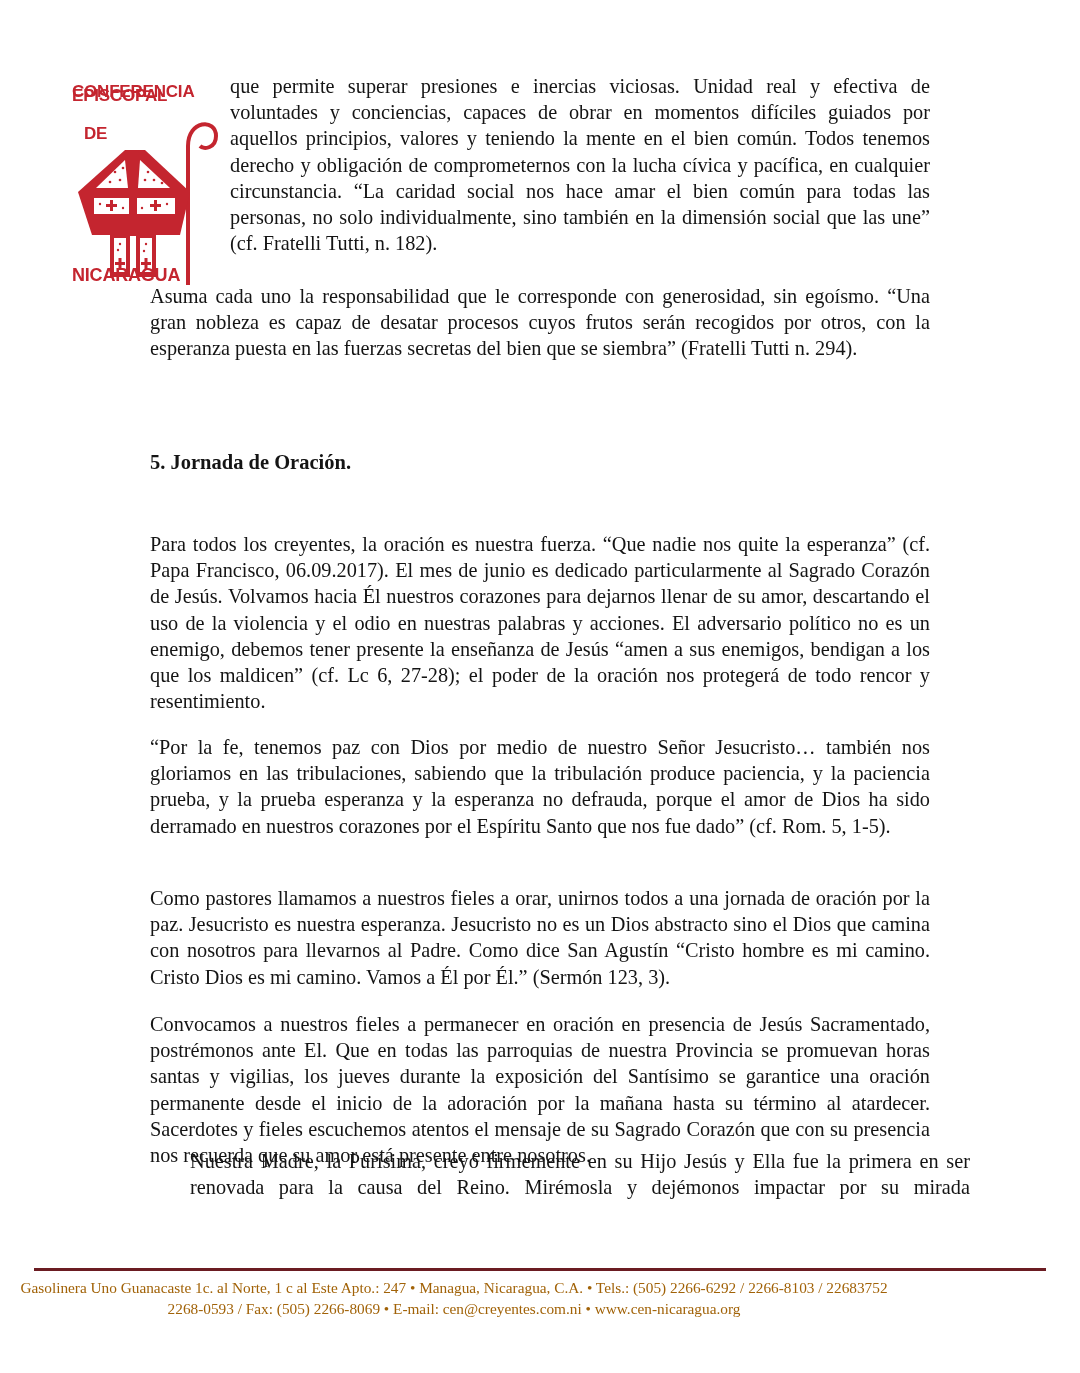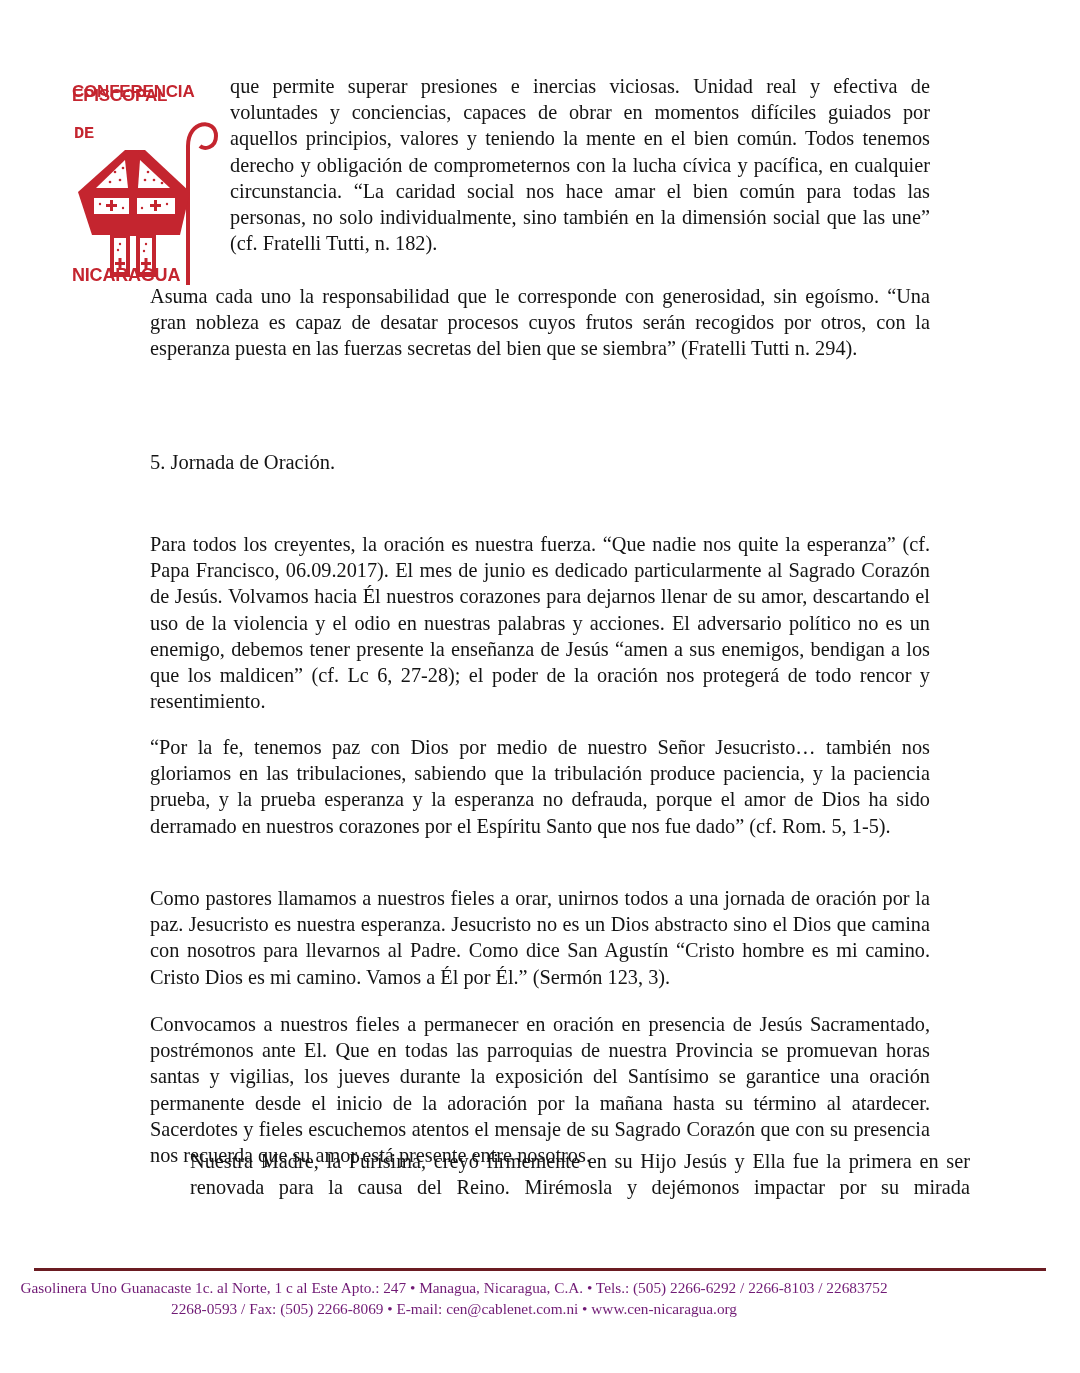--- a/index.html
+++ b/index.html
@@ -3,32 +3,32 @@
 <meta charset="utf-8">
 <style>
   html, body { margin:0; padding:0; background:#ffffff; }
   body { width:1080px; height:1373px; position:relative; overflow:hidden;
          font-family:"Liberation Serif", "DejaVu Serif", serif; color:#141414; }
   .logo { position:absolute; left:70px; top:56px; width:150px; height:210px;margin-top:24px; }
   .logo-text { position:absolute; font-family:"Liberation Sans","DejaVu Sans",sans-serif;
                font-weight:bold; color:#c4252f; font-size:17px; letter-spacing:-0.2px; line-height:1; }
   .t1 { left:2px; top:3px; }
   .t2 { left:2px; top:7px; }
-  .t3 { left:4px; top:45px;font-family:Liberation Mono, monospace; }
+  .t3 { left:14px; top:45px; }
   .t4 { left:2px; top:186px; font-size:18px;text-align:right; }
   .logo svg { position:absolute; left:0; top:0; }
 
   .para { position:absolute; font-size:20.3px; line-height:26.2px; text-align:justify; margin:0; }
   .p-top { left:230px; top:73px; width:700px; }
   .p-wide { left:150px; width:780px; }
   .last-left { text-align-last:left; }
-  .heading { position:absolute; left:150px; top:451px; font-size:20.5px; font-weight:normal; margin:0; }
+  .heading { position:absolute; left:150px; top:451px; font-size:20.5px; font-weight:bold; margin:0; }
 
   .footer-rule { position:absolute; left:34px; top:1268px; width:1012px; height:3px; background:#6b1c22; }
-  .footer { position:absolute; left:0; width:908px; text-align:center; color:#701a75;
+  .footer { position:absolute; left:0; width:908px; text-align:center; color:#a16207;
             font-size:15.3px; line-height:20px; }
   .f1 { top:1278px; }
   .f2 { top:1299px; }
 </style>
 </head>
 <body>
 
 <div class="logo">
   <svg width="150" height="210" viewBox="0 0 150 210">
 
@@ -93,13 +93,13 @@
 <p class="para p-wide last-left" style="top:734px;">“Por la fe, tenemos paz con Dios por medio de nuestro Señor Jesucristo… también nos gloriamos en las tribulaciones, sabiendo que la tribulación produce paciencia, y la paciencia prueba, y la prueba esperanza y la esperanza no defrauda, porque el amor de Dios ha sido derramado en nuestros corazones por el Espíritu Santo que nos fue dado” (cf. Rom. 5, 1-5).</p>
 
 <p class="para p-wide last-left" style="top:885px;">Como pastores llamamos a nuestros fieles a orar, unirnos todos a una jornada de oración por la paz. Jesucristo es nuestra esperanza. Jesucristo no es un Dios abstracto sino el Dios que camina con nosotros para llevarnos al Padre. Como dice San Agustín “Cristo hombre es mi camino. Cristo Dios es mi camino. Vamos a Él por Él.” (Sermón 123, 3).</p>
 
 <p class="para p-wide last-left" style="top:1011px;">Convocamos a nuestros fieles a permanecer en oración en presencia de Jesús Sacramentado, postrémonos ante El. Que en todas las parroquias de nuestra Provincia se promuevan horas santas y vigilias, los jueves durante la exposición del Santísimo se garantice una oración permanente desde el inicio de la adoración por la mañana hasta su término al atardecer. Sacerdotes y fieles escuchemos atentos el mensaje de su Sagrado Corazón que con su presencia nos recuerda que su amor está presente entre nosotros.</p>
 
 <p class="para p-wide" style="top:1148px; text-align-last:justify;margin-left:40px;">Nuestra Madre, la Purísima, creyó firmemente en su Hijo Jesús y Ella fue la primera en ser renovada para la causa del Reino. Mirémosla y dejémonos impactar por su mirada</p>
 
 <div class="footer-rule"></div>
 <div class="footer f1">Gasolinera Uno Guanacaste 1c. al Norte, 1 c al Este Apto.: 247 • Managua, Nicaragua, C.A. • Tels.: (505) 2266-6292 / 2266-8103 / 22683752</div>
-<div class="footer f2"><span>2268-0593 / Fax: (505) 2266-8069 • E-mail: </span><span>cen@cablenet.com.ni</span><span> • </span><span>www.cen-nicaragua.org</span></div>
+<div class="footer f2"><span>2268-0593 / Fax: (505) 2266-8069 • E-mail: </span><span>cen@creyentes.com.ni</span><span> • </span><span>www.cen-nicaragua.org</span></div>
 
 </body></html>

